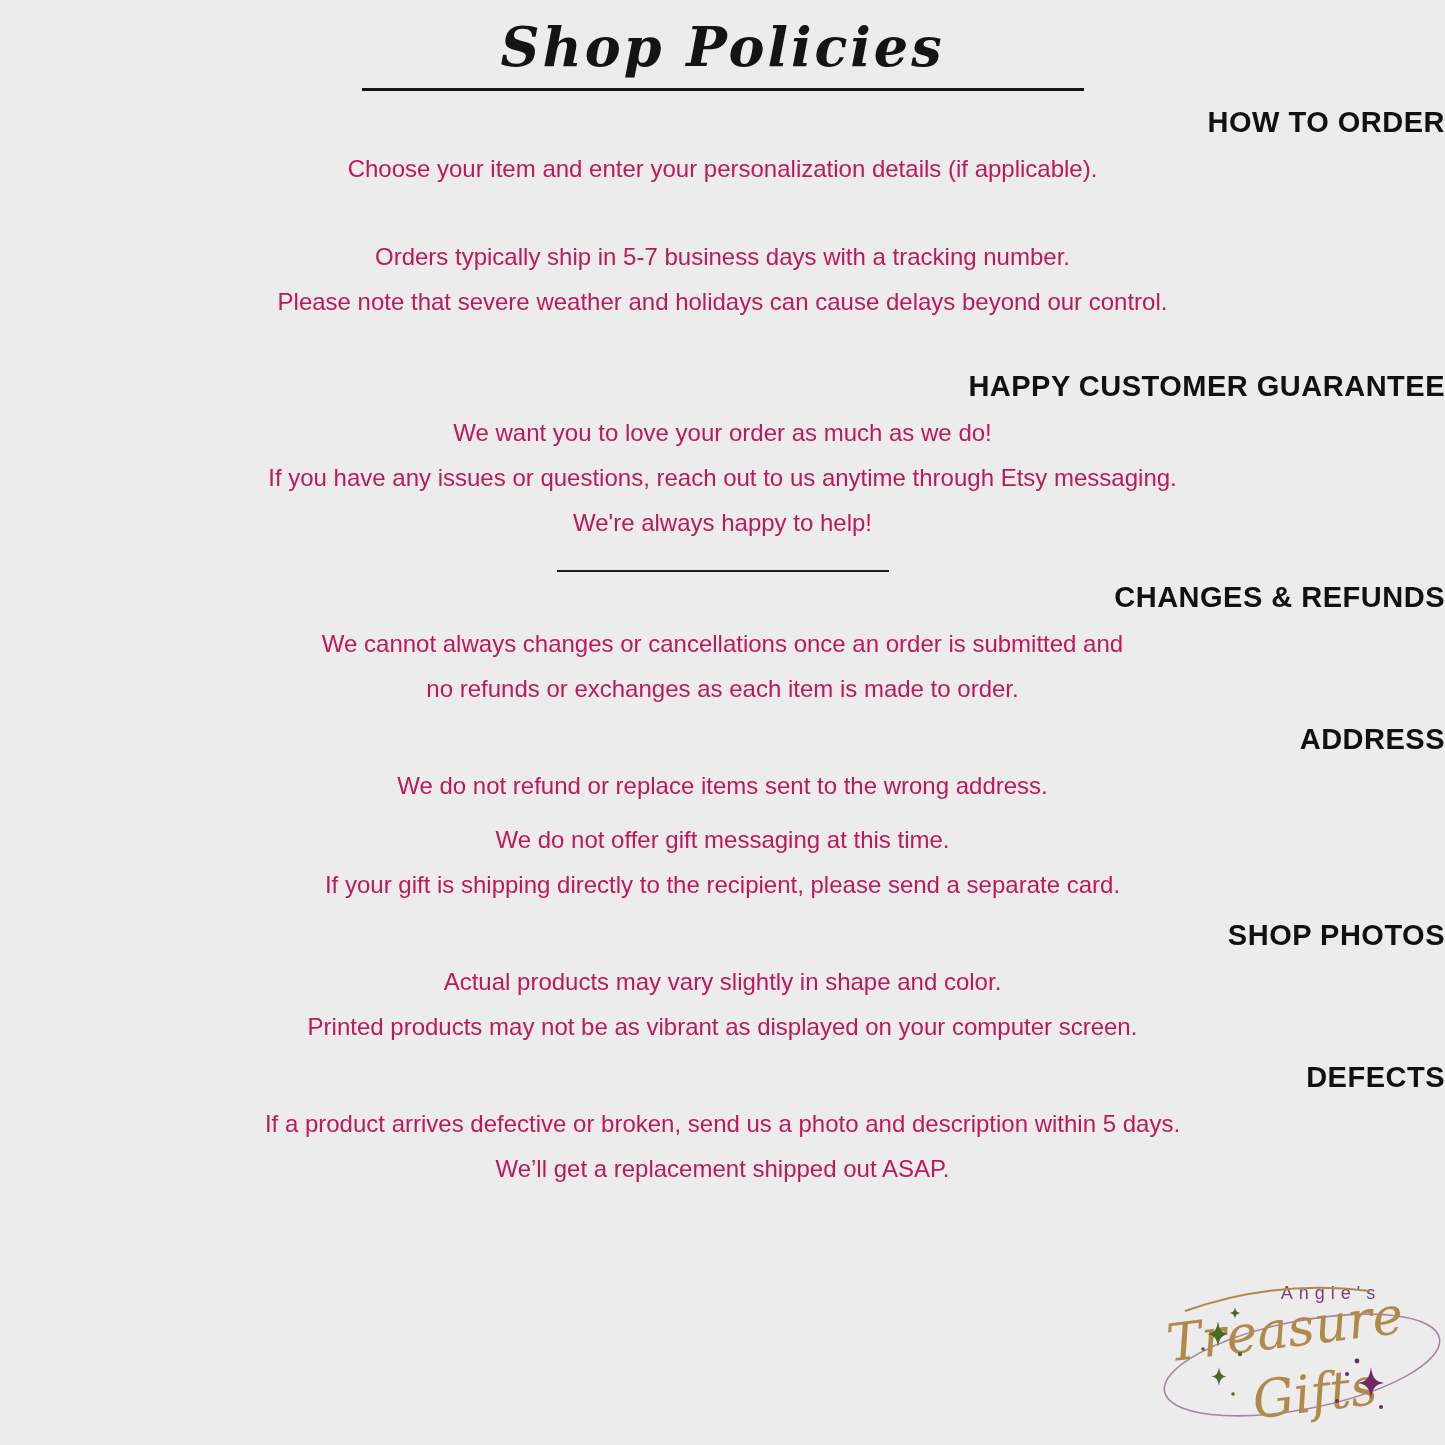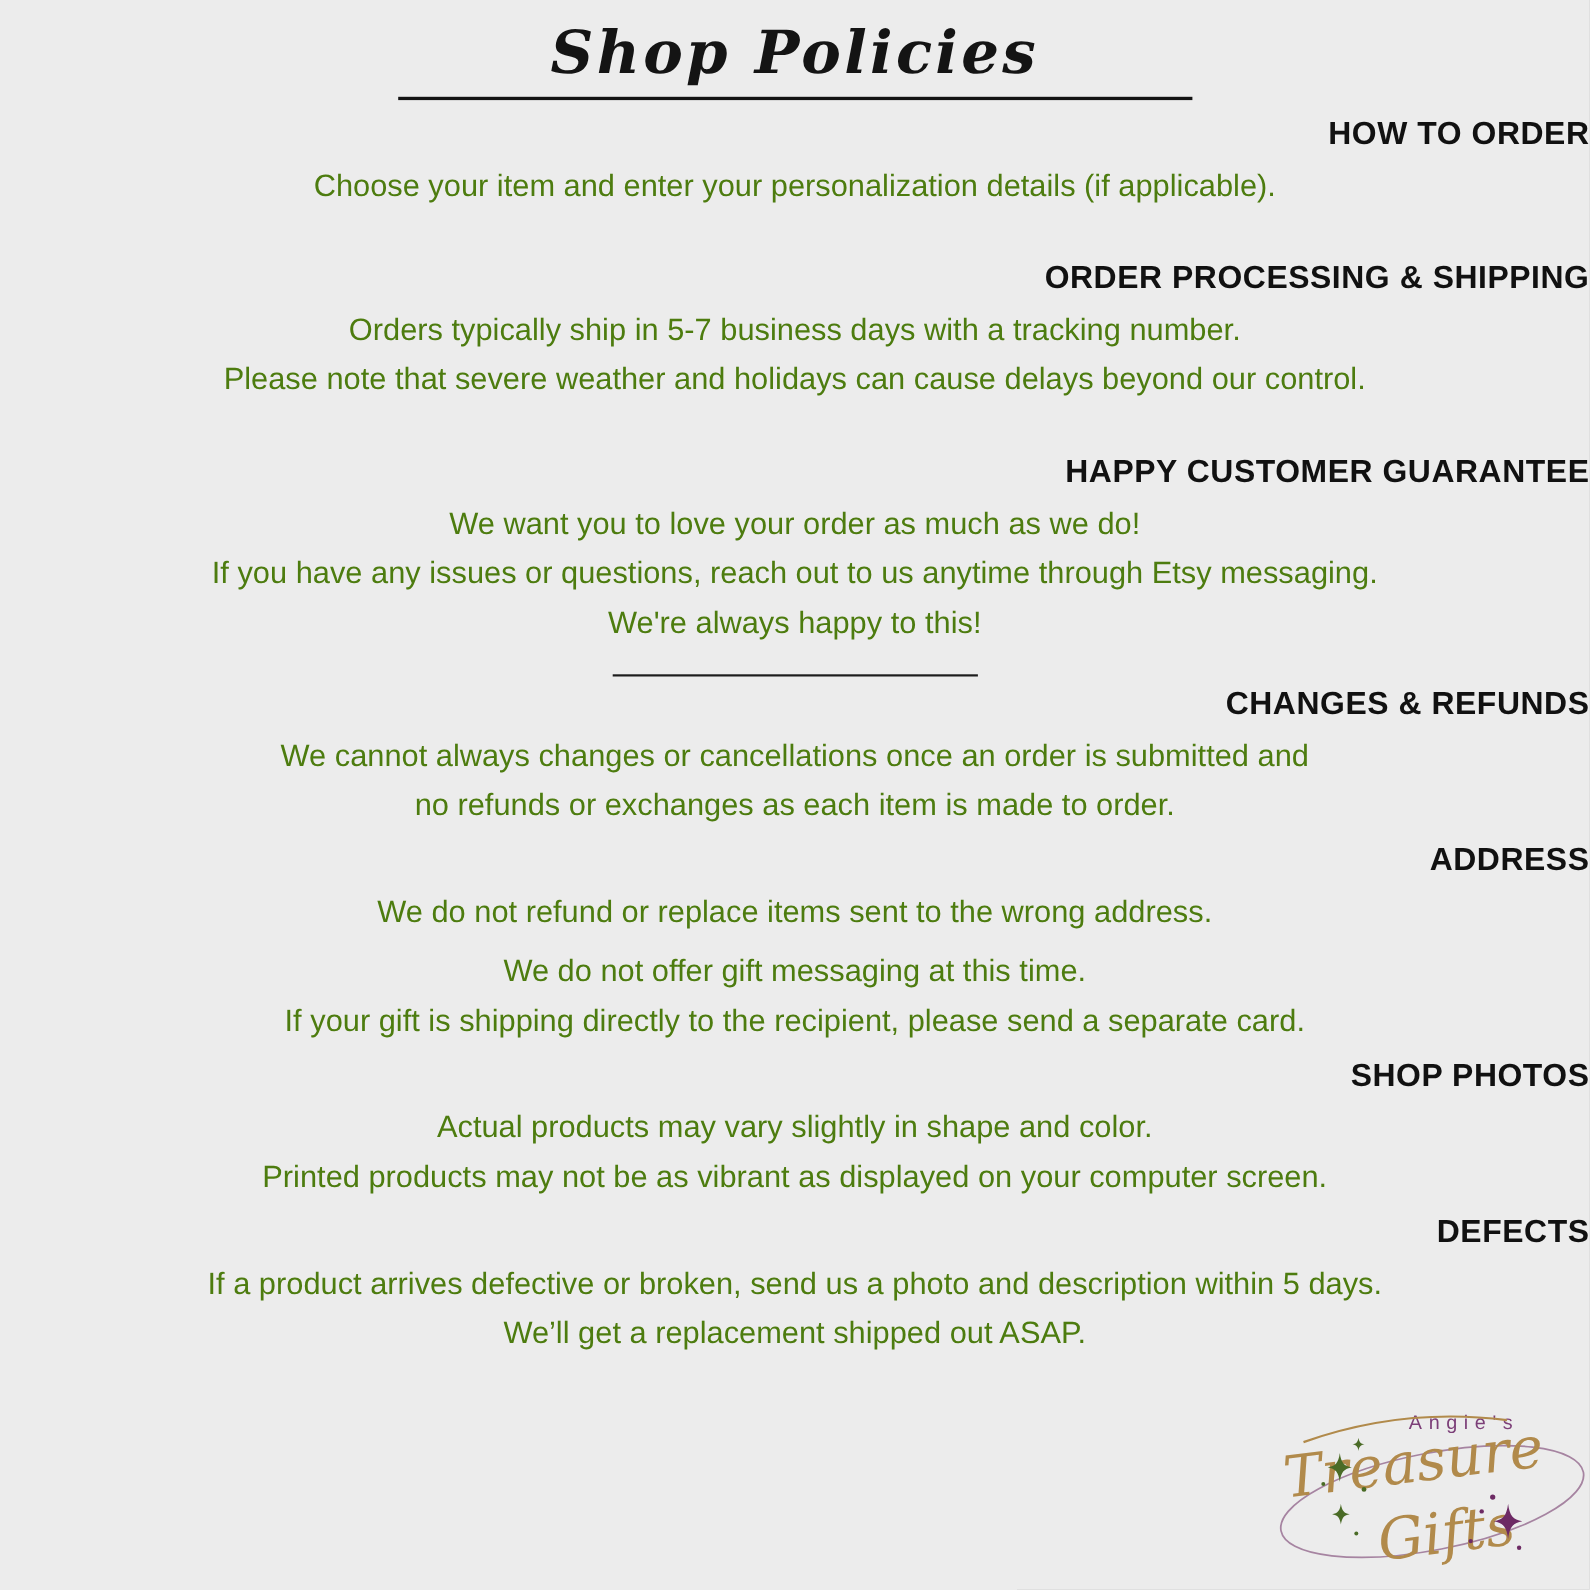--- a/index.html
+++ b/index.html
@@ -46,25 +46,25 @@
     font-size: 29px;
     font-weight: bold;
     letter-spacing: 0.5px;
     line-height: 35px;
     margin: 0 0 8px 0;
     color: #111111;
     text-align: right;
   }
 
   .l {
-    font-size: 28px;
+    font-size: 24px;
     font-weight: 400;
     line-height: 42px;
     margin: 0 0 3px 0;
-    color: #4d7c0f;
+    color: #be185d;
   }
 
   .mini-divider {
     width: 332px;
     height: 0;
     border-top: 2.5px solid #1c1c1c;
     margin: 26px auto 8px auto;
   }
 
   .logo {
@@ -96,30 +96,29 @@
 
     <h1 class="page-title">Shop Policies</h1>
     <div class="title-underline"></div>
 
     <section class="policy">
       <h2 class="h">HOW TO ORDER</h2>
       <p class="l">Choose your item and enter your personalization details (if applicable).</p>
     </section>
 
     <section class="policy mt-lg">
-      <h2 class="h">ORDER PROCESSING &amp; SHIPPING</h2>
       <p class="l">Orders typically ship in 5-7 business days with a tracking number.</p>
       <p class="l">Please note that severe weather and holidays can cause delays beyond our control.</p>
     </section>
 
     <section class="policy mt-lg">
       <h2 class="h">HAPPY CUSTOMER GUARANTEE</h2>
       <p class="l">We want you to love your order as much as we do!</p>
       <p class="l">If you have any issues or questions, reach out to us anytime through Etsy messaging.</p>
-      <p class="l">We're always happy to this!</p>
+      <p class="l">We're always happy to help!</p>
     </section>
 
     <div class="mini-divider"></div>
 
     <section class="policy">
       <h2 class="h">CHANGES &amp; REFUNDS</h2>
       <p class="l">We cannot always changes or cancellations once an order is submitted and</p>
       <p class="l">no refunds or exchanges as each item is made to order.</p>
     </section>
 

